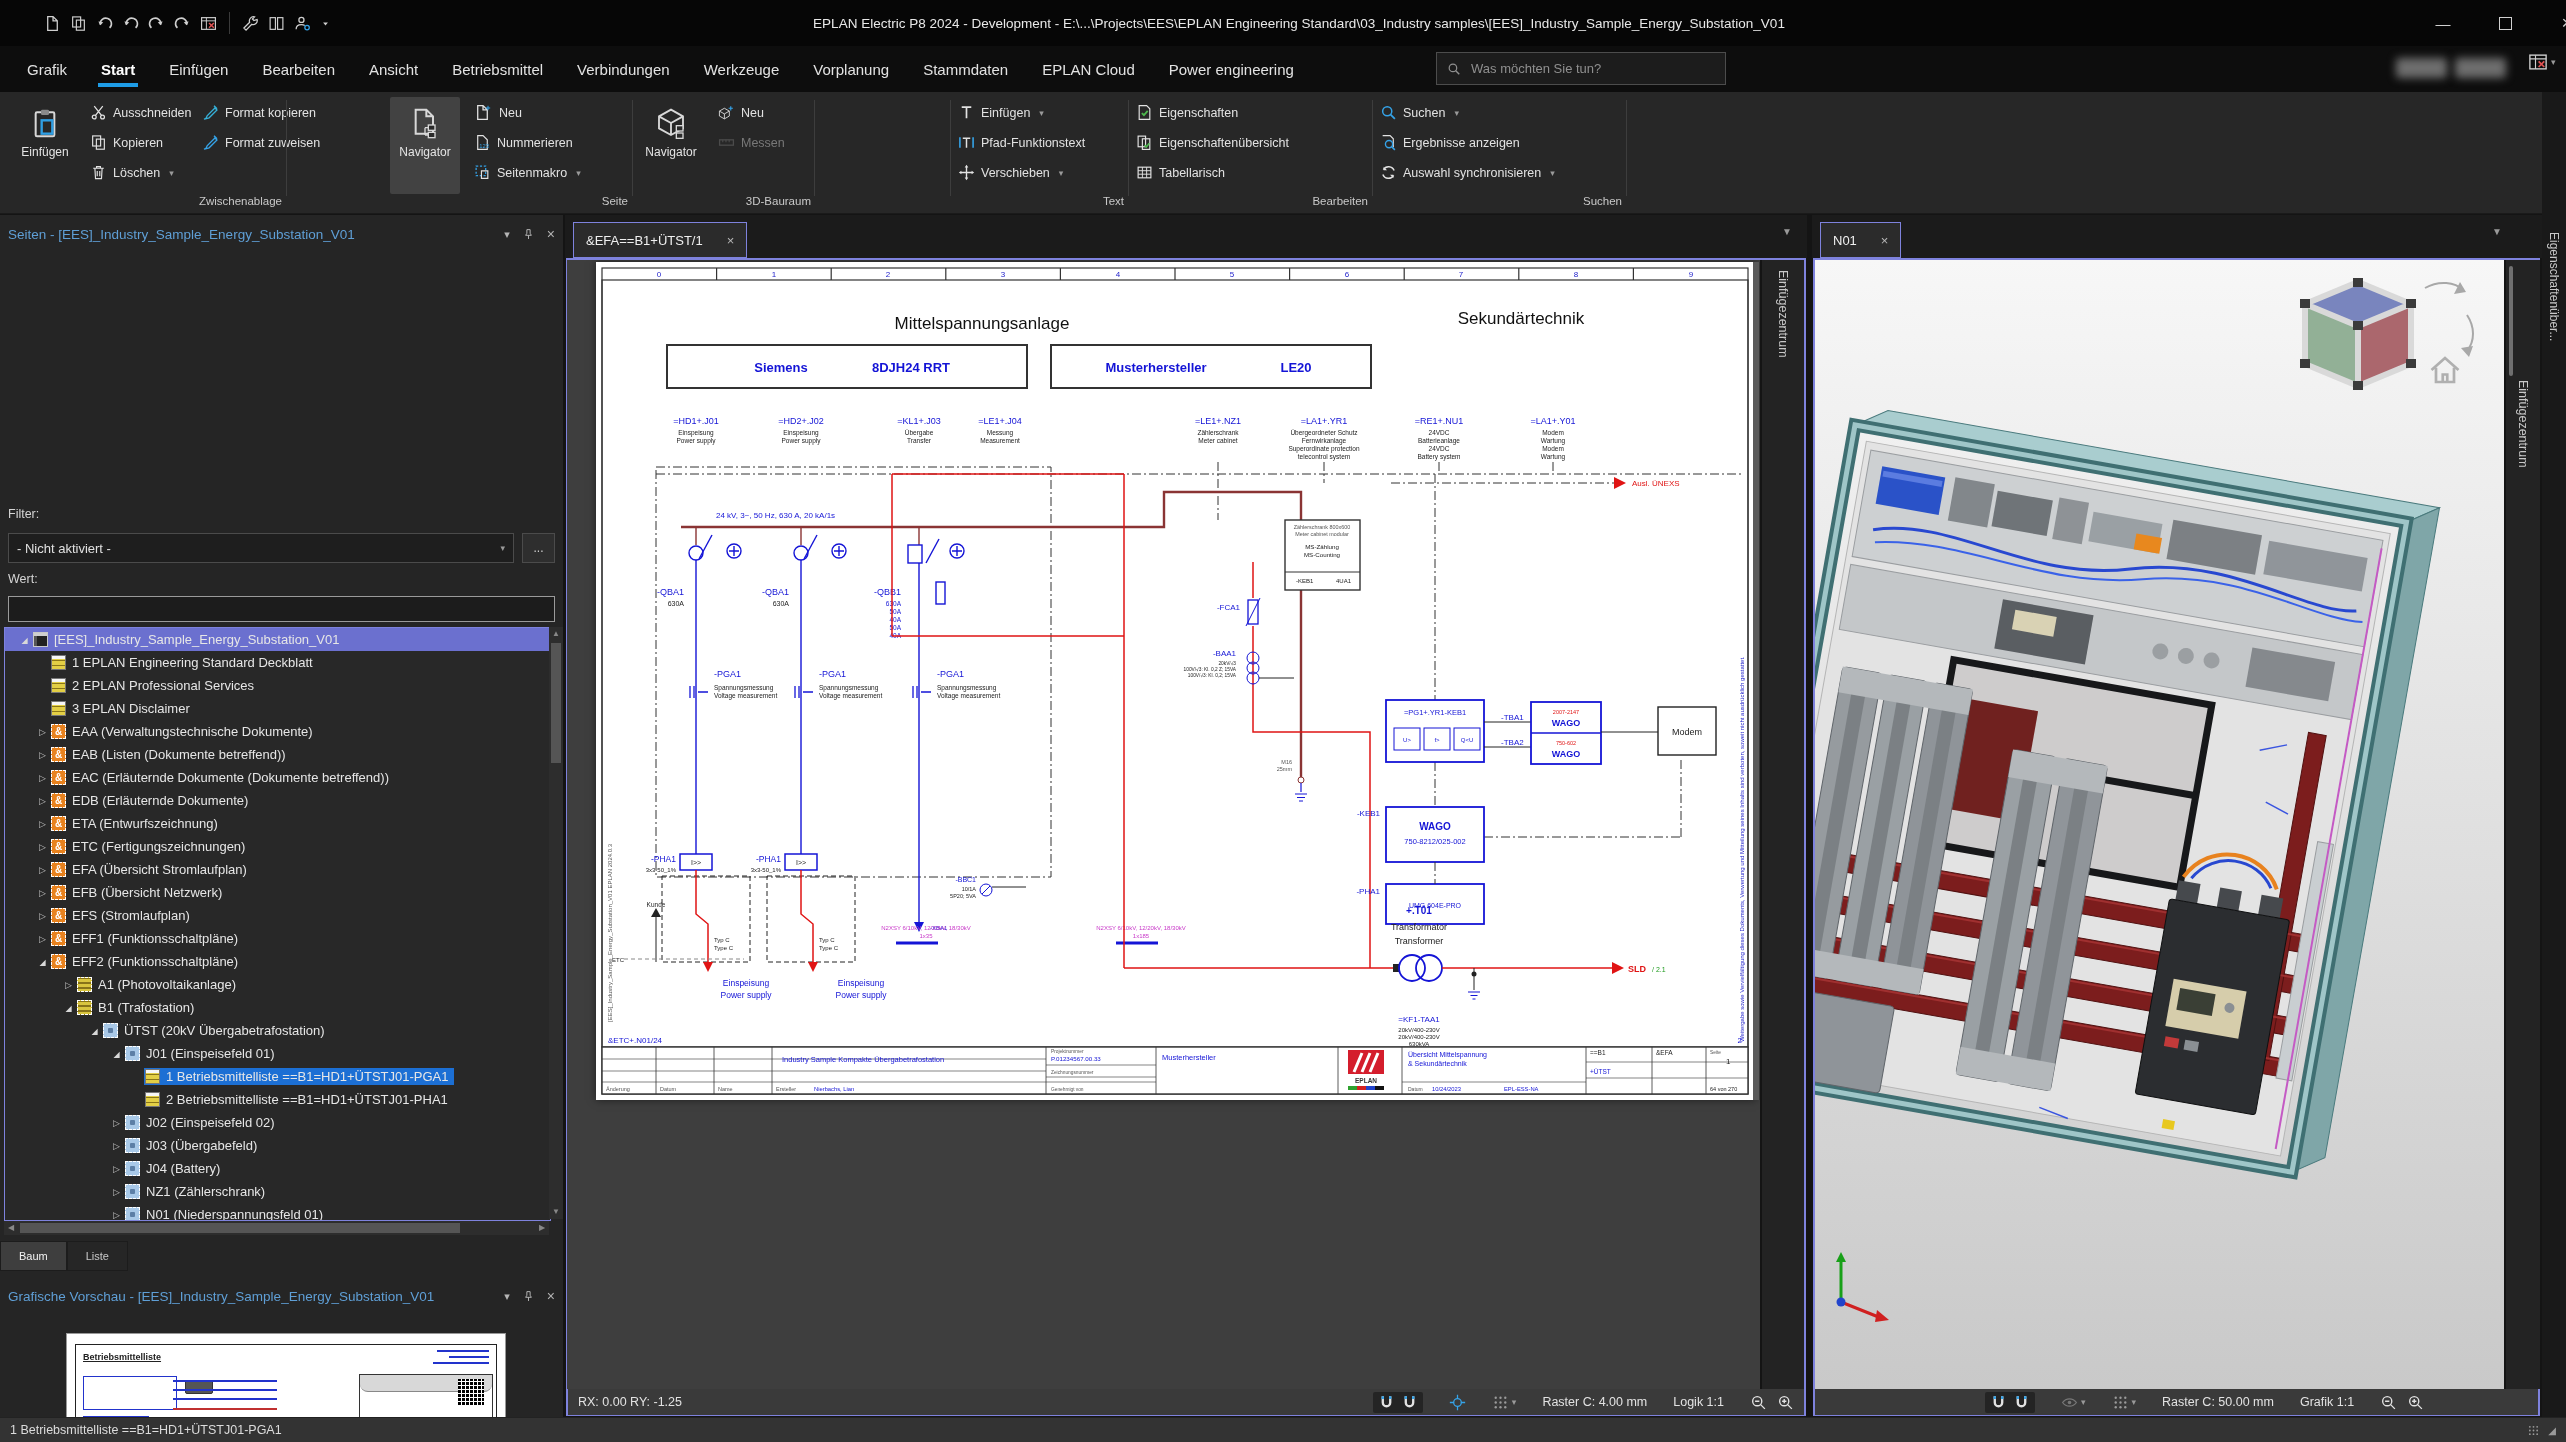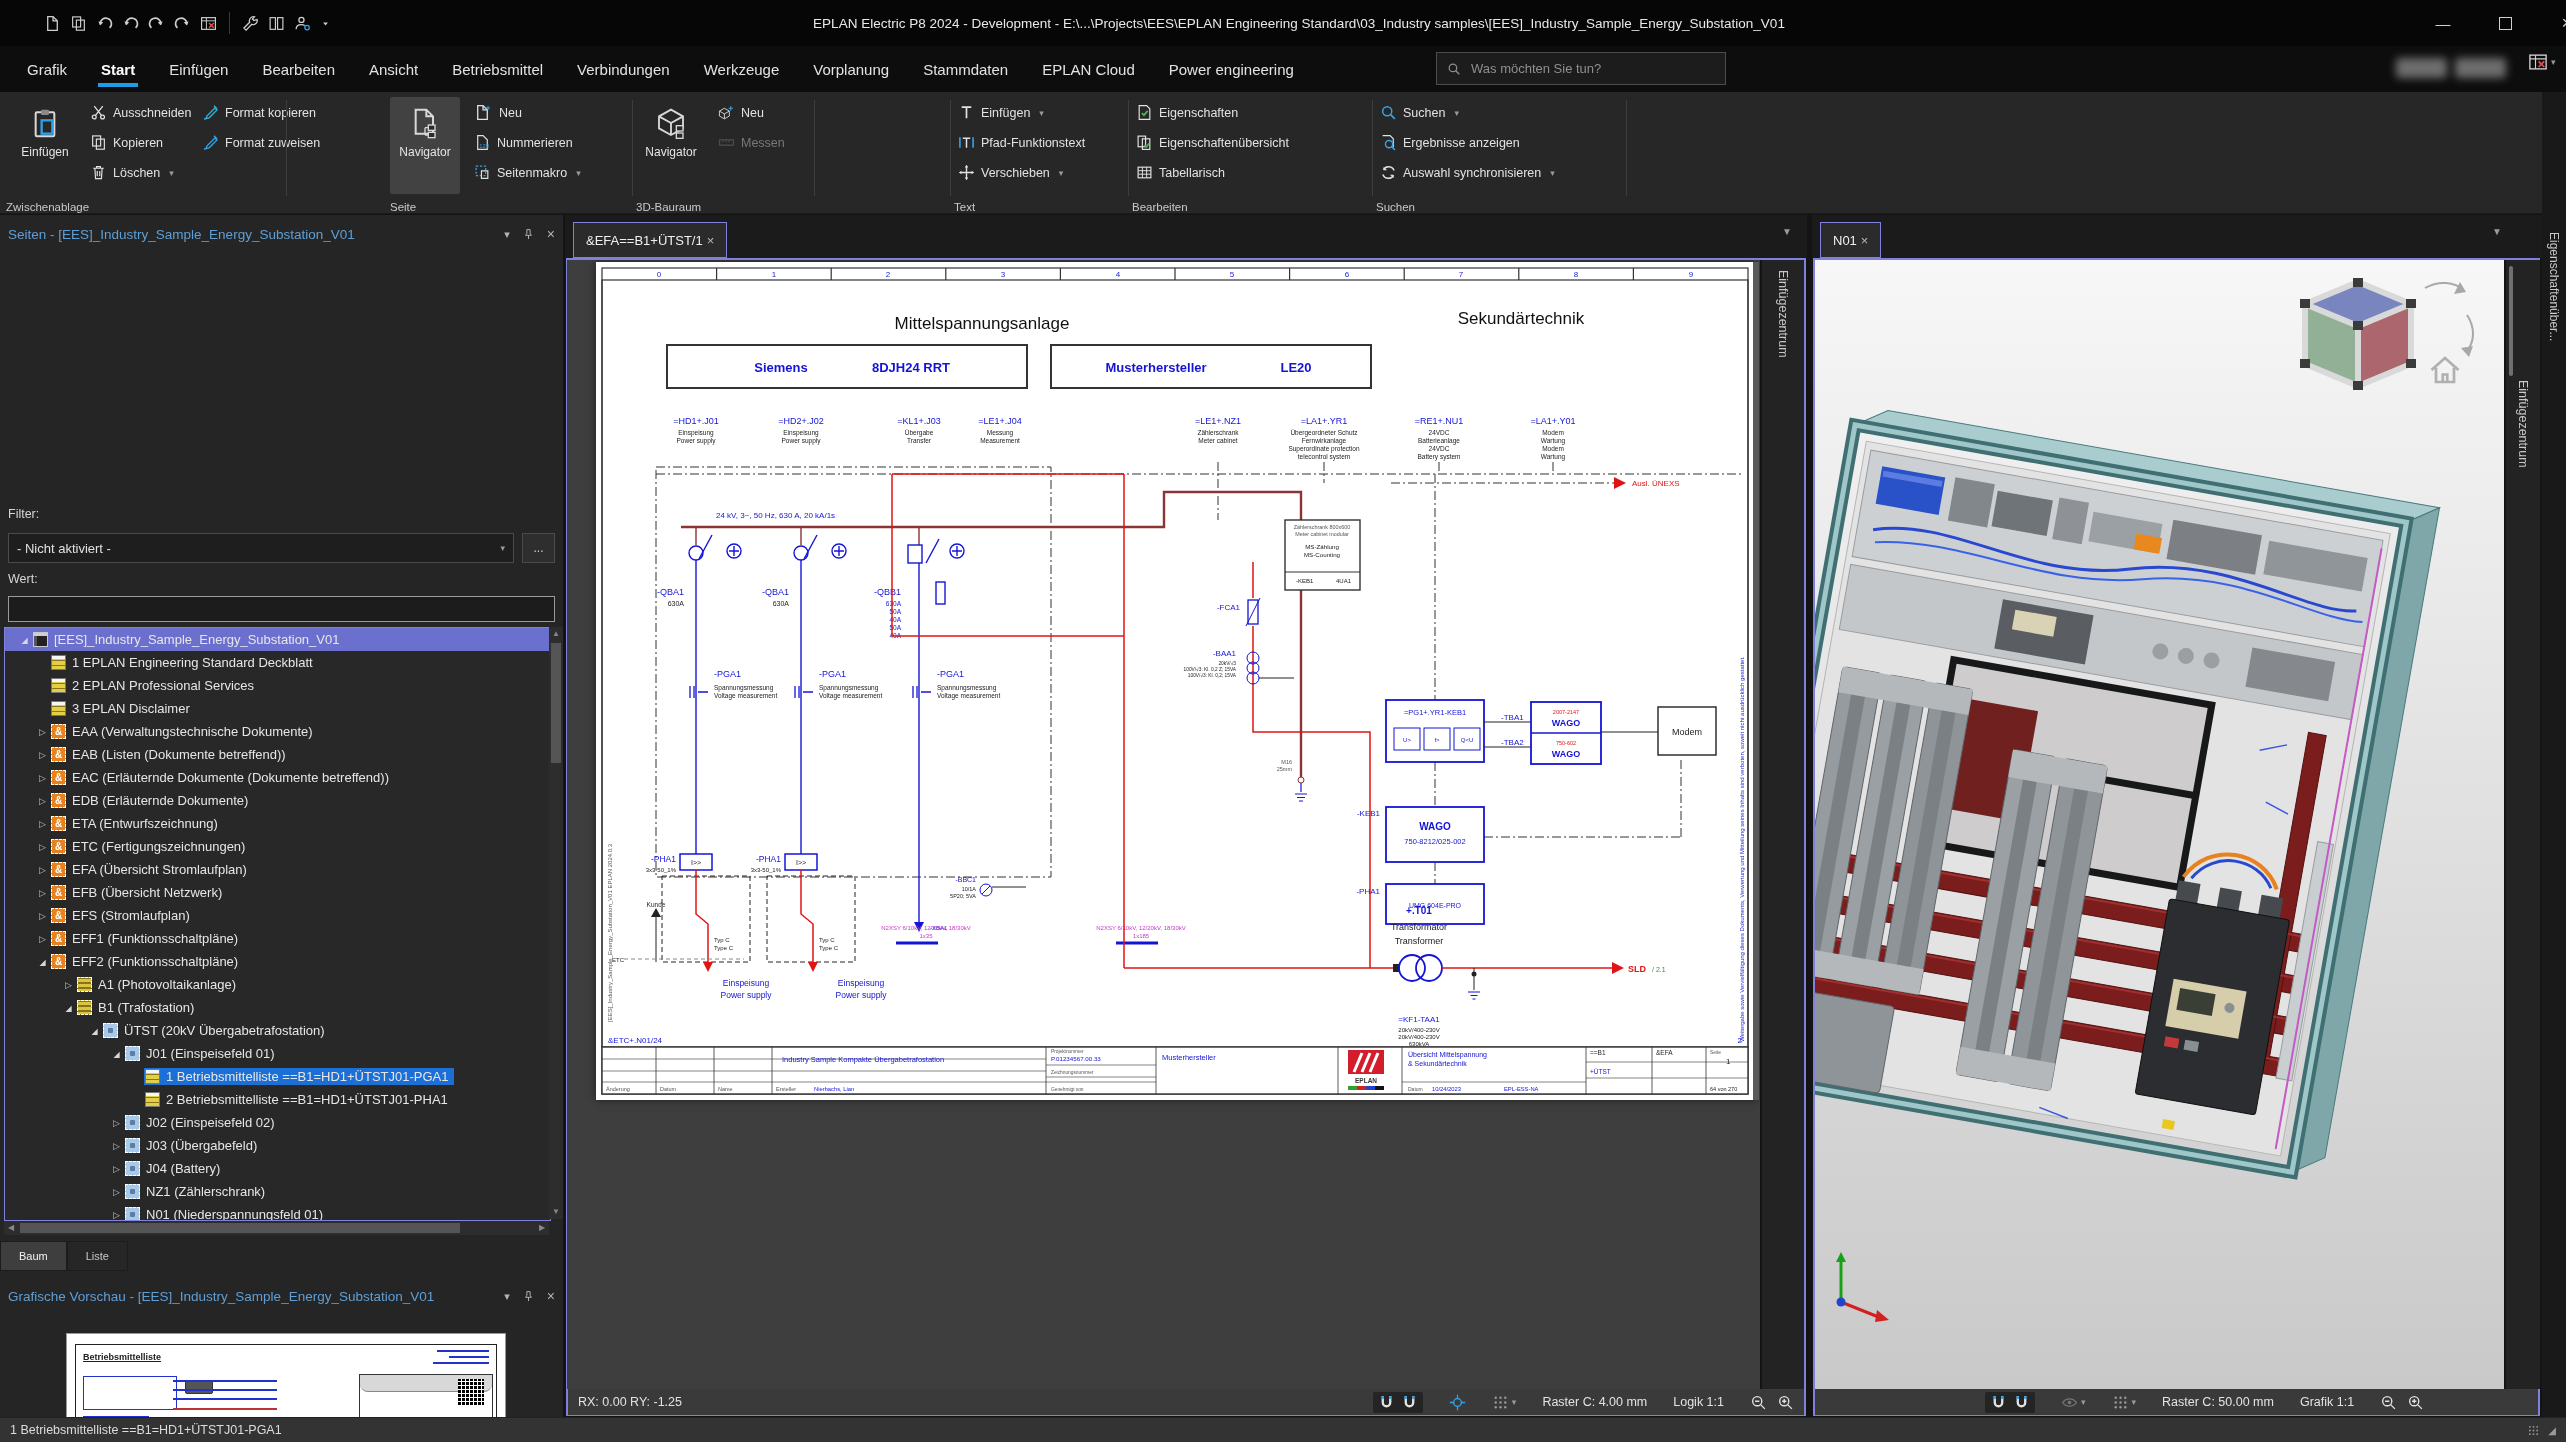--- a/index.html
+++ b/index.html
@@ -30,21 +30,21 @@
      display:flex;align-items:center;gap:8px;padding:0 10px;color:#8f8f8f}
   #searchbox input{background:transparent;border:0;outline:0;color:#bbb;font-size:13px;width:100%}
   #searchbox input::placeholder{color:#8f8f8f}
   #userblob{position:absolute;left:2396px;top:58px;width:110px;height:20px;display:flex;gap:8px}
   #userblob i{display:block;flex:1;background:#6e6e6e;filter:blur(4px);border-radius:3px}
   #mbicon{position:absolute;left:2528px;top:52px;display:flex;align-items:center;color:#cfcfcf}
 
   
   #ribbon{left:0;top:92px;width:2566px;height:121px;background:#272727;border-bottom:1px solid #1a1a1a}
   .rgroup{position:absolute;top:0;height:121px}
-  .rgtitle{position:absolute;bottom:0;left:0;right:0;text-align:left;font-size:11.5px;color:#c9c9c9;white-space:nowrap}
+  .rgtitle{position:absolute;bottom:6px;left:0;right:0;text-align:right;font-size:11.5px;color:#c9c9c9;white-space:nowrap}
   .rdiv{position:absolute;top:8px;height:96px;width:1px;background:#3d3d3d}
   .bigbtn{position:absolute;top:5px;width:70px;height:97px;display:flex;flex-direction:column;align-items:center;justify-content:flex-start;
       gap:6px;padding-top:10px;box-sizing:border-box;font-size:12px;color:#e4e4e4;border-radius:2px}
   .bigbtn.on{background:#424242}
   .sbtn{position:absolute;height:25px;display:flex;align-items:center;gap:6px;font-size:12.5px;color:#e2e2e2;white-space:nowrap}
   .sbtn.dis{color:#787878}
   .sbtn.dis svg{opacity:.45}
 
   
   #leftdock{left:0;top:215px;width:563px;height:1202px;background:#252525}
@@ -97,21 +97,21 @@
   #pvhead{position:absolute;left:16px;top:18px;font-size:9px;color:#222;font-weight:bold;text-decoration:underline}
   #pvredlist{position:absolute;left:106px;top:74px;width:104px;height:128px;
      background-image:repeating-linear-gradient(to bottom,#c03030 0 2px,transparent 2px 9px)}
   #pvbluelist{position:absolute;left:106px;top:46px;width:104px;height:26px;
      background-image:repeating-linear-gradient(to bottom,#2233cc 0 2px,transparent 2px 9px)}
   #pvqr{position:absolute;right:8px;top:4px;width:26px;height:26px;background:#000;
      background-image:repeating-linear-gradient(0deg,transparent 0 3px,#fff 3px 4px),repeating-linear-gradient(90deg,transparent 0 3px,#fff 3px 4px)}
 
   
   .tabbar{position:absolute;top:215px;height:43px;background:#1b1b1b;display:flex;align-items:flex-end}
-  .dtab{height:36px;display:flex;align-items:center;gap:4px;padding:0 12px;background:#2b2b2b;border:1.5px solid #7e82dd;
+  .dtab{height:36px;display:flex;align-items:center;gap:24px;padding:0 12px;background:#2b2b2b;border:1.5px solid #7e82dd;
      font-size:13px;color:#f0f0f0;box-sizing:border-box;white-space:nowrap}
   .dtab .x{color:#b8b8b8;font-size:13px}
   .tbcaret{position:absolute;top:226px;color:#9a9a9a;font-size:10px}
   .winborder{position:absolute;border:2px solid #7e82dd;box-sizing:border-box}
   .estatus{position:absolute;height:26px;background:#3a3a3a;display:flex;align-items:center;font-size:12.5px;color:#e2e2e2;padding:0 10px;box-sizing:border-box}
   .chip{display:flex;align-items:center;gap:6px;background:#242424;border-radius:2px;padding:2px 5px}
   .sgap{width:26px}
   .vstrip{position:absolute;background:#232323;color:#c8c8c8;display:flex;flex-direction:column;align-items:center}
   .vtext{writing-mode:vertical-rl;font-size:12.5px;padding-top:10px;white-space:nowrap}
   .vthumb{position:absolute;left:3px;top:6px;width:4px;height:110px;background:#6f6f6f;border-radius:2px}

